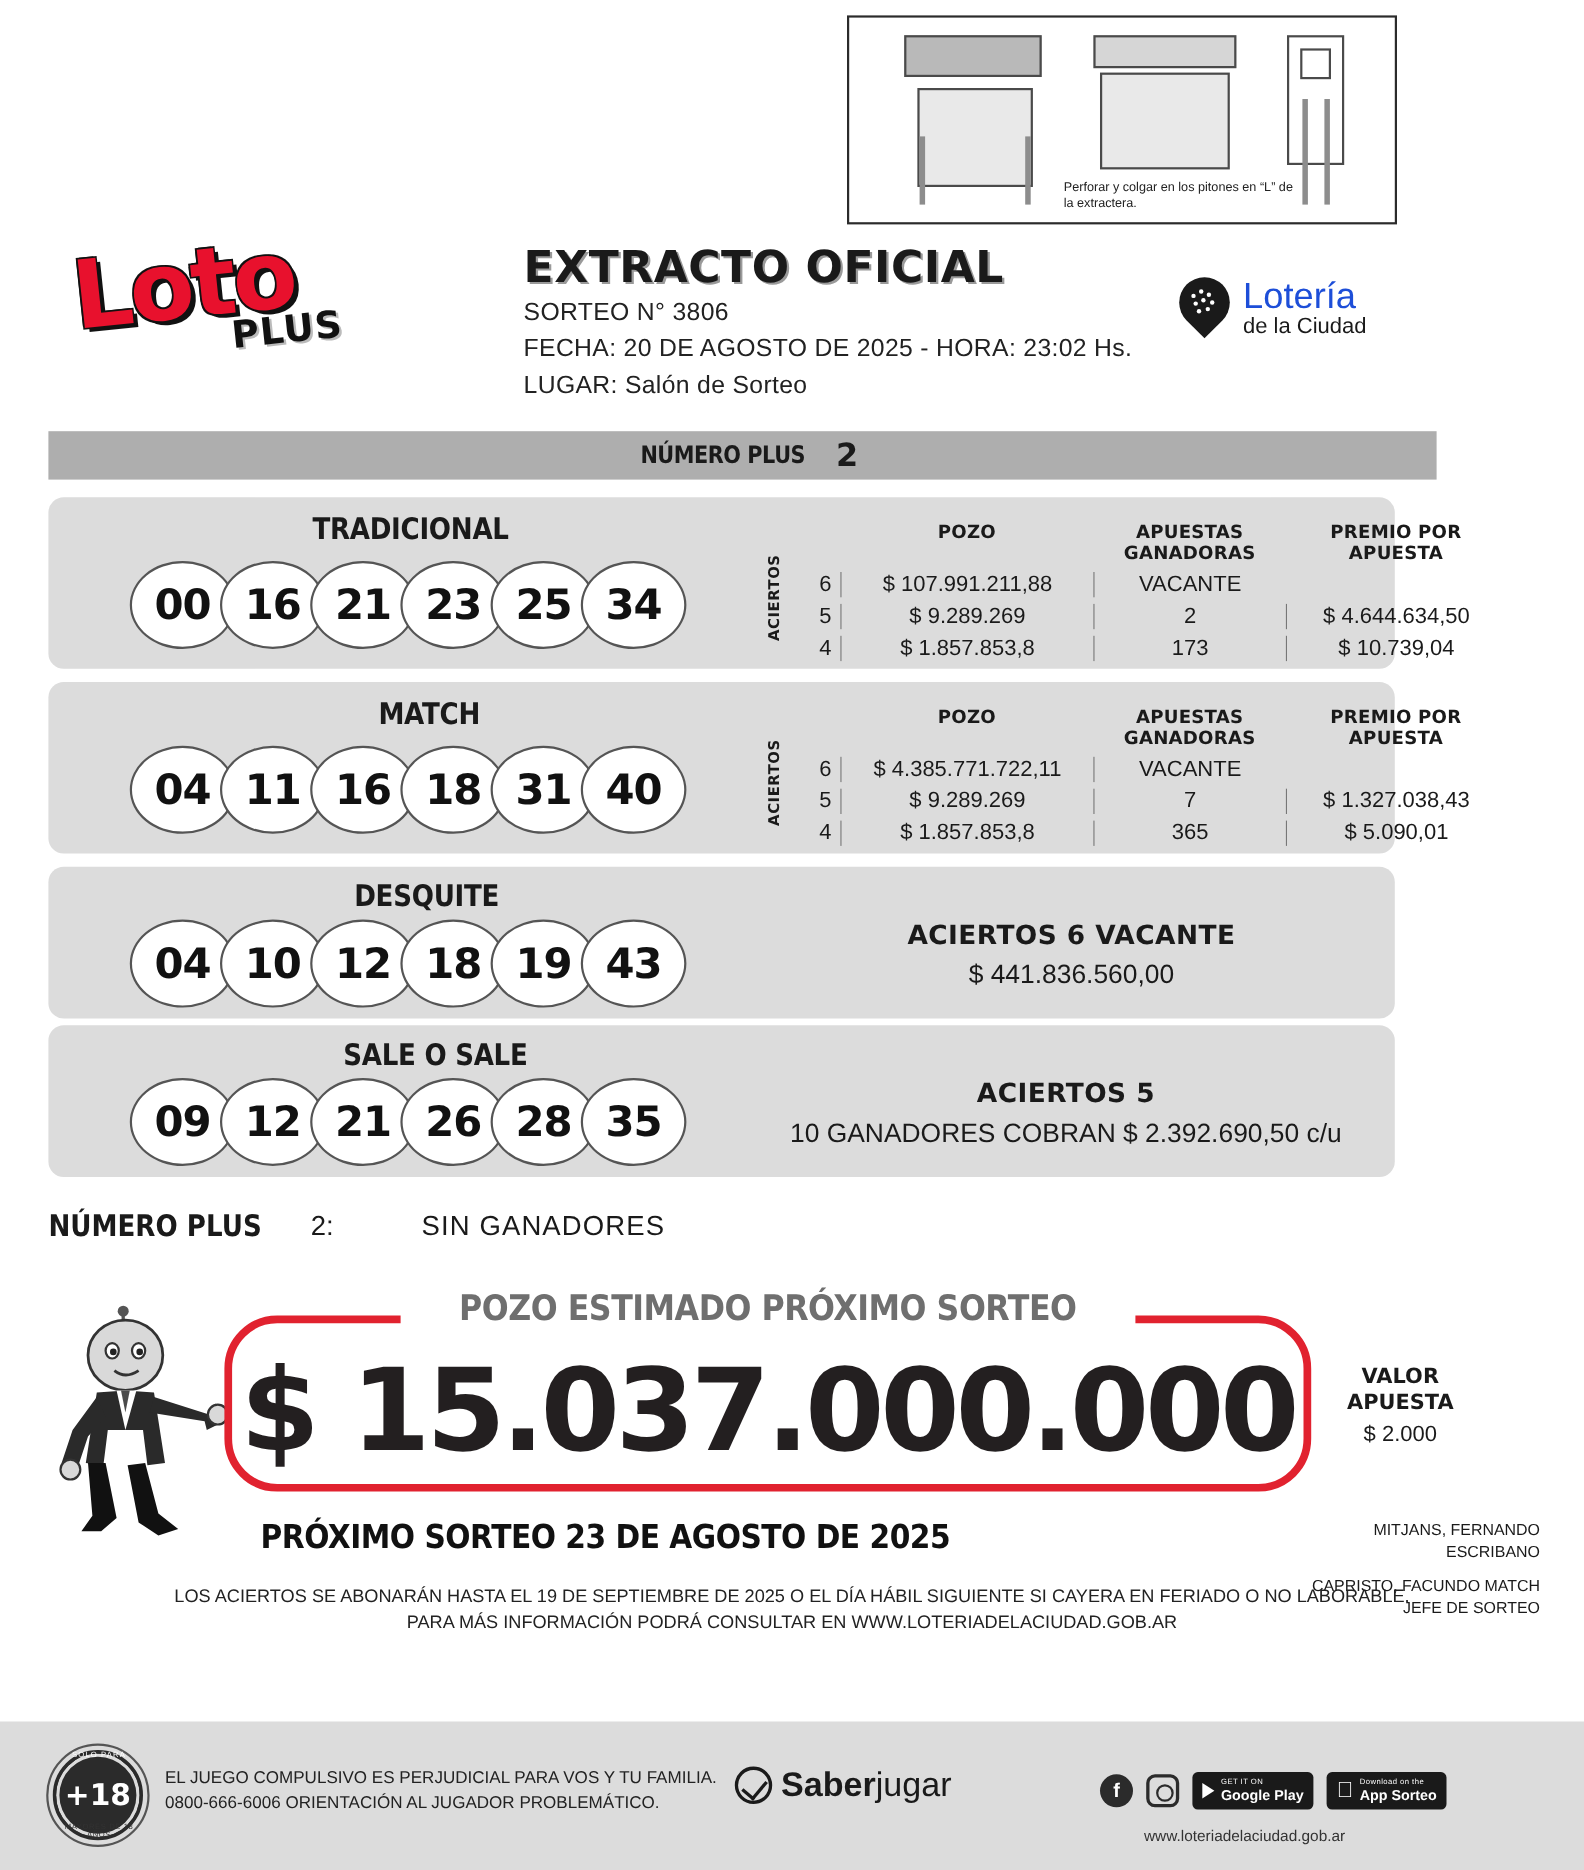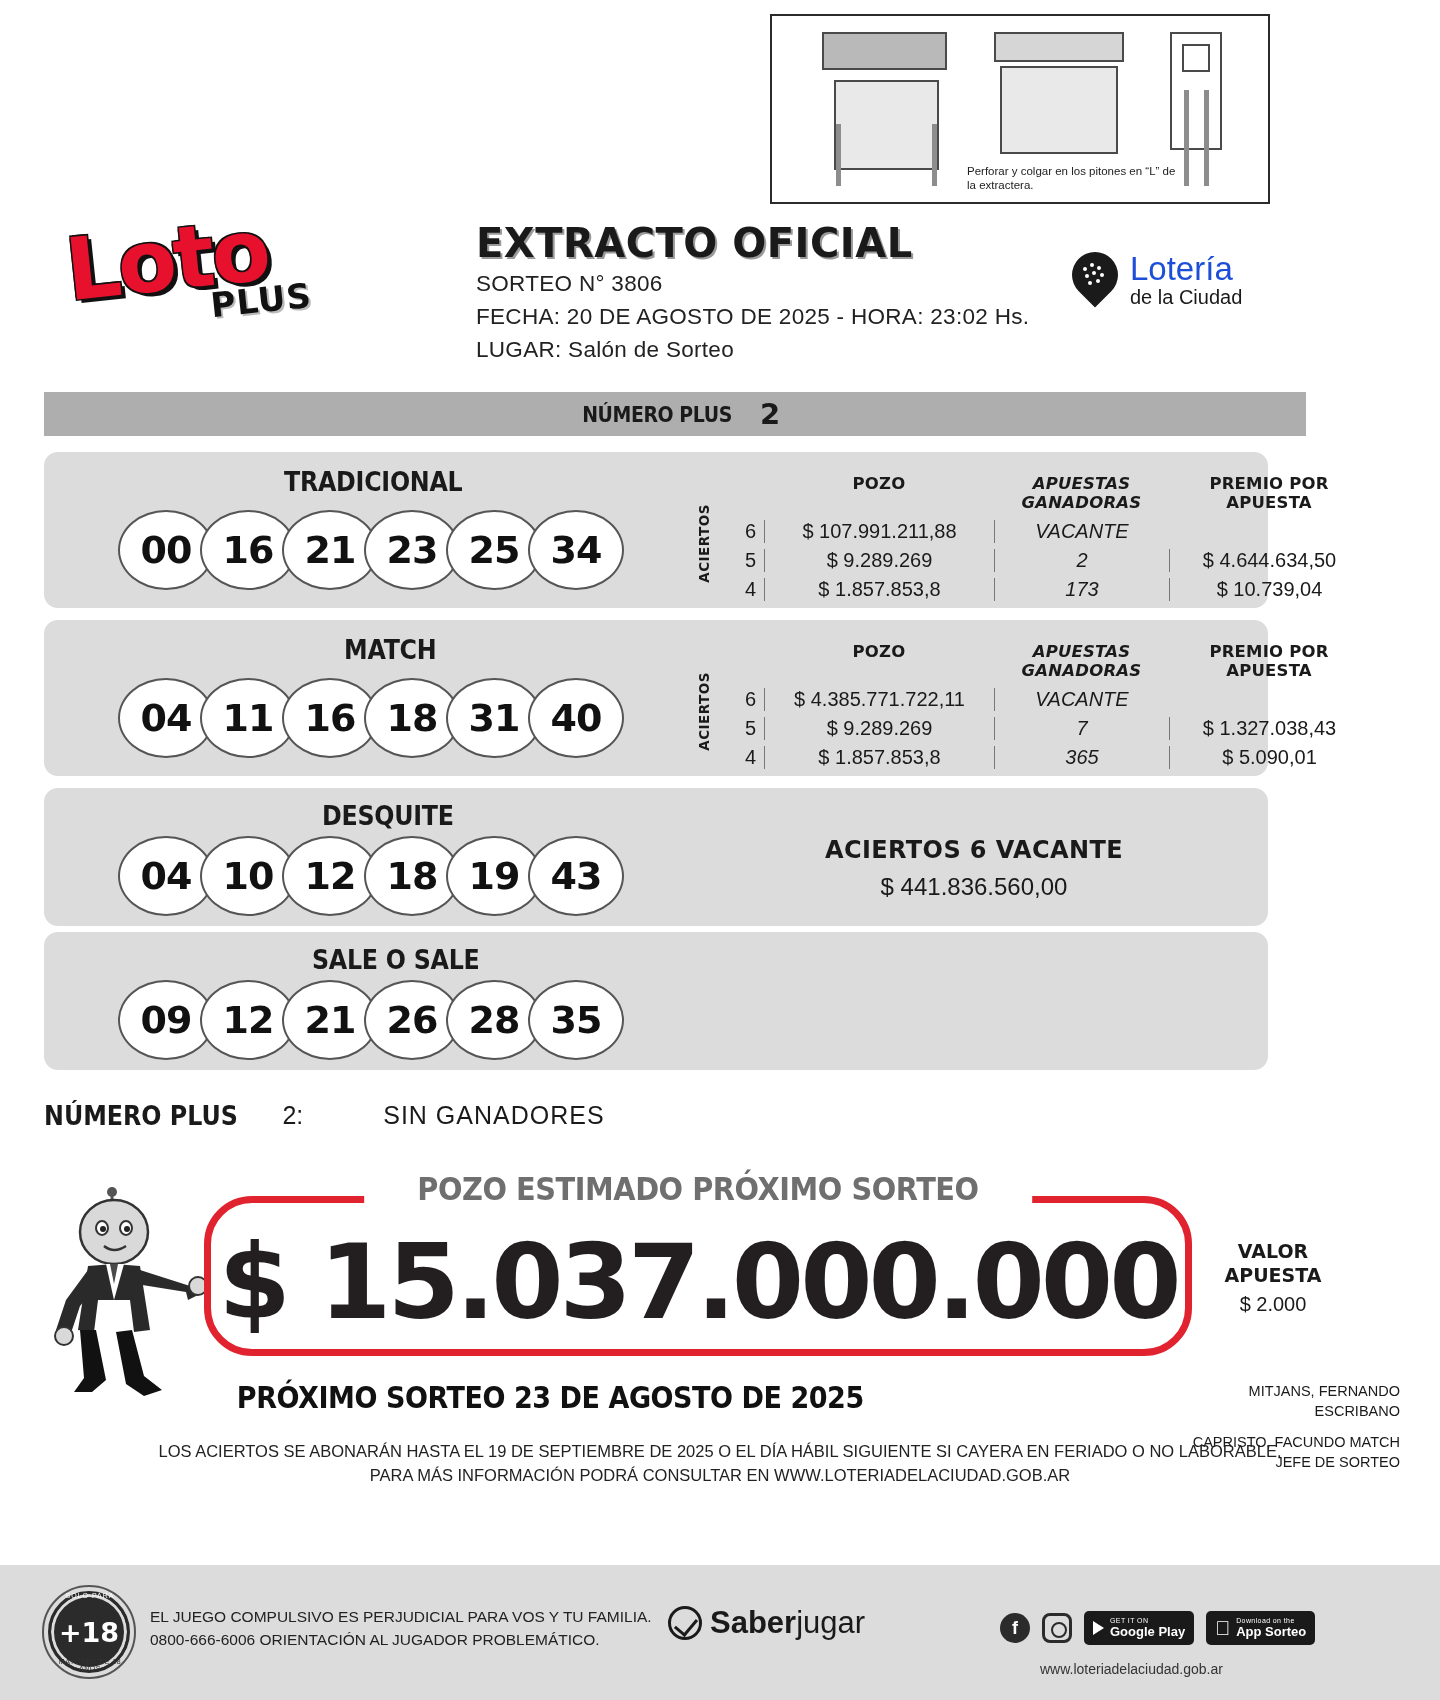--- a/index.html
+++ b/index.html
@@ -101,21 +101,21 @@
 
   
   .ptable { position: absolute; font-size: 18px; }
   .ptable .thead {
     display: flex; font-family: "DejaVu Sans", sans-serif; font-weight: bold;
     font-size: 16.5px; text-align: center; color: #1a1a1a; letter-spacing: 0.2px;
   }
   .ptable .trow { display: flex; align-items: center; font-size: 20px; color: #1a1a1a; }
   .c-ac { width: 30px; text-align: right; padding-right: 8px; }
   .c-pozo { width: 230px; text-align: center; border-left: 1.5px solid #777; }
-  .c-win { width: 175px; text-align: center; border-left: 1.5px solid #777; font-style: italic; }
+  .c-win { width: 175px; text-align: center; border-left: 1.5px solid #777; }
   .c-prize { width: 200px; text-align: center; border-left: 1.5px solid #777; }
   .aciertos-v {
     position: absolute; font-family: "DejaVu Sans", sans-serif; font-weight: bold;
     font-size: 13.5px; letter-spacing: 0.5px;
     writing-mode: vertical-rl; transform: rotate(180deg);
   }
   .simple-res { position: absolute; text-align: center; }
   .simple-res .r1 { font-family: "DejaVu Sans", sans-serif; font-weight: bold; font-size: 24px; letter-spacing: 0.4px; }
   .simple-res .r2 { font-size: 24px; margin-top: 9px; }
 
@@ -356,20 +356,24 @@
 
   <div class="panel" style="top:932px; height:138px;">
     <div class="panel-title" style="left:268px; top:12px;">SALE O SALE</div>
     <div class="balls" style="left:74px; top:48px;">
       <div class="ball">09</div>
       <div class="ball">12</div>
       <div class="ball">21</div>
       <div class="ball">26</div>
       <div class="ball">28</div>
       <div class="ball">35</div>
+    </div>
+    <div class="simple-res" style="left:640px; top:48px; width:570px;">
+      <div class="r1">ACIERTOS 5</div>
+      <div class="r2">10 GANADORES  COBRAN $ 2.392.690,50 c/u</div>
     </div>
   </div>
 
   <div class="np-row">
     <div class="t1">NÚMERO PLUS</div>
     <div class="t2">2:</div>
     <div class="t3">SIN GANADORES</div>
   </div>
 
   <svg class="mascot" viewBox="0 0 170 230">

